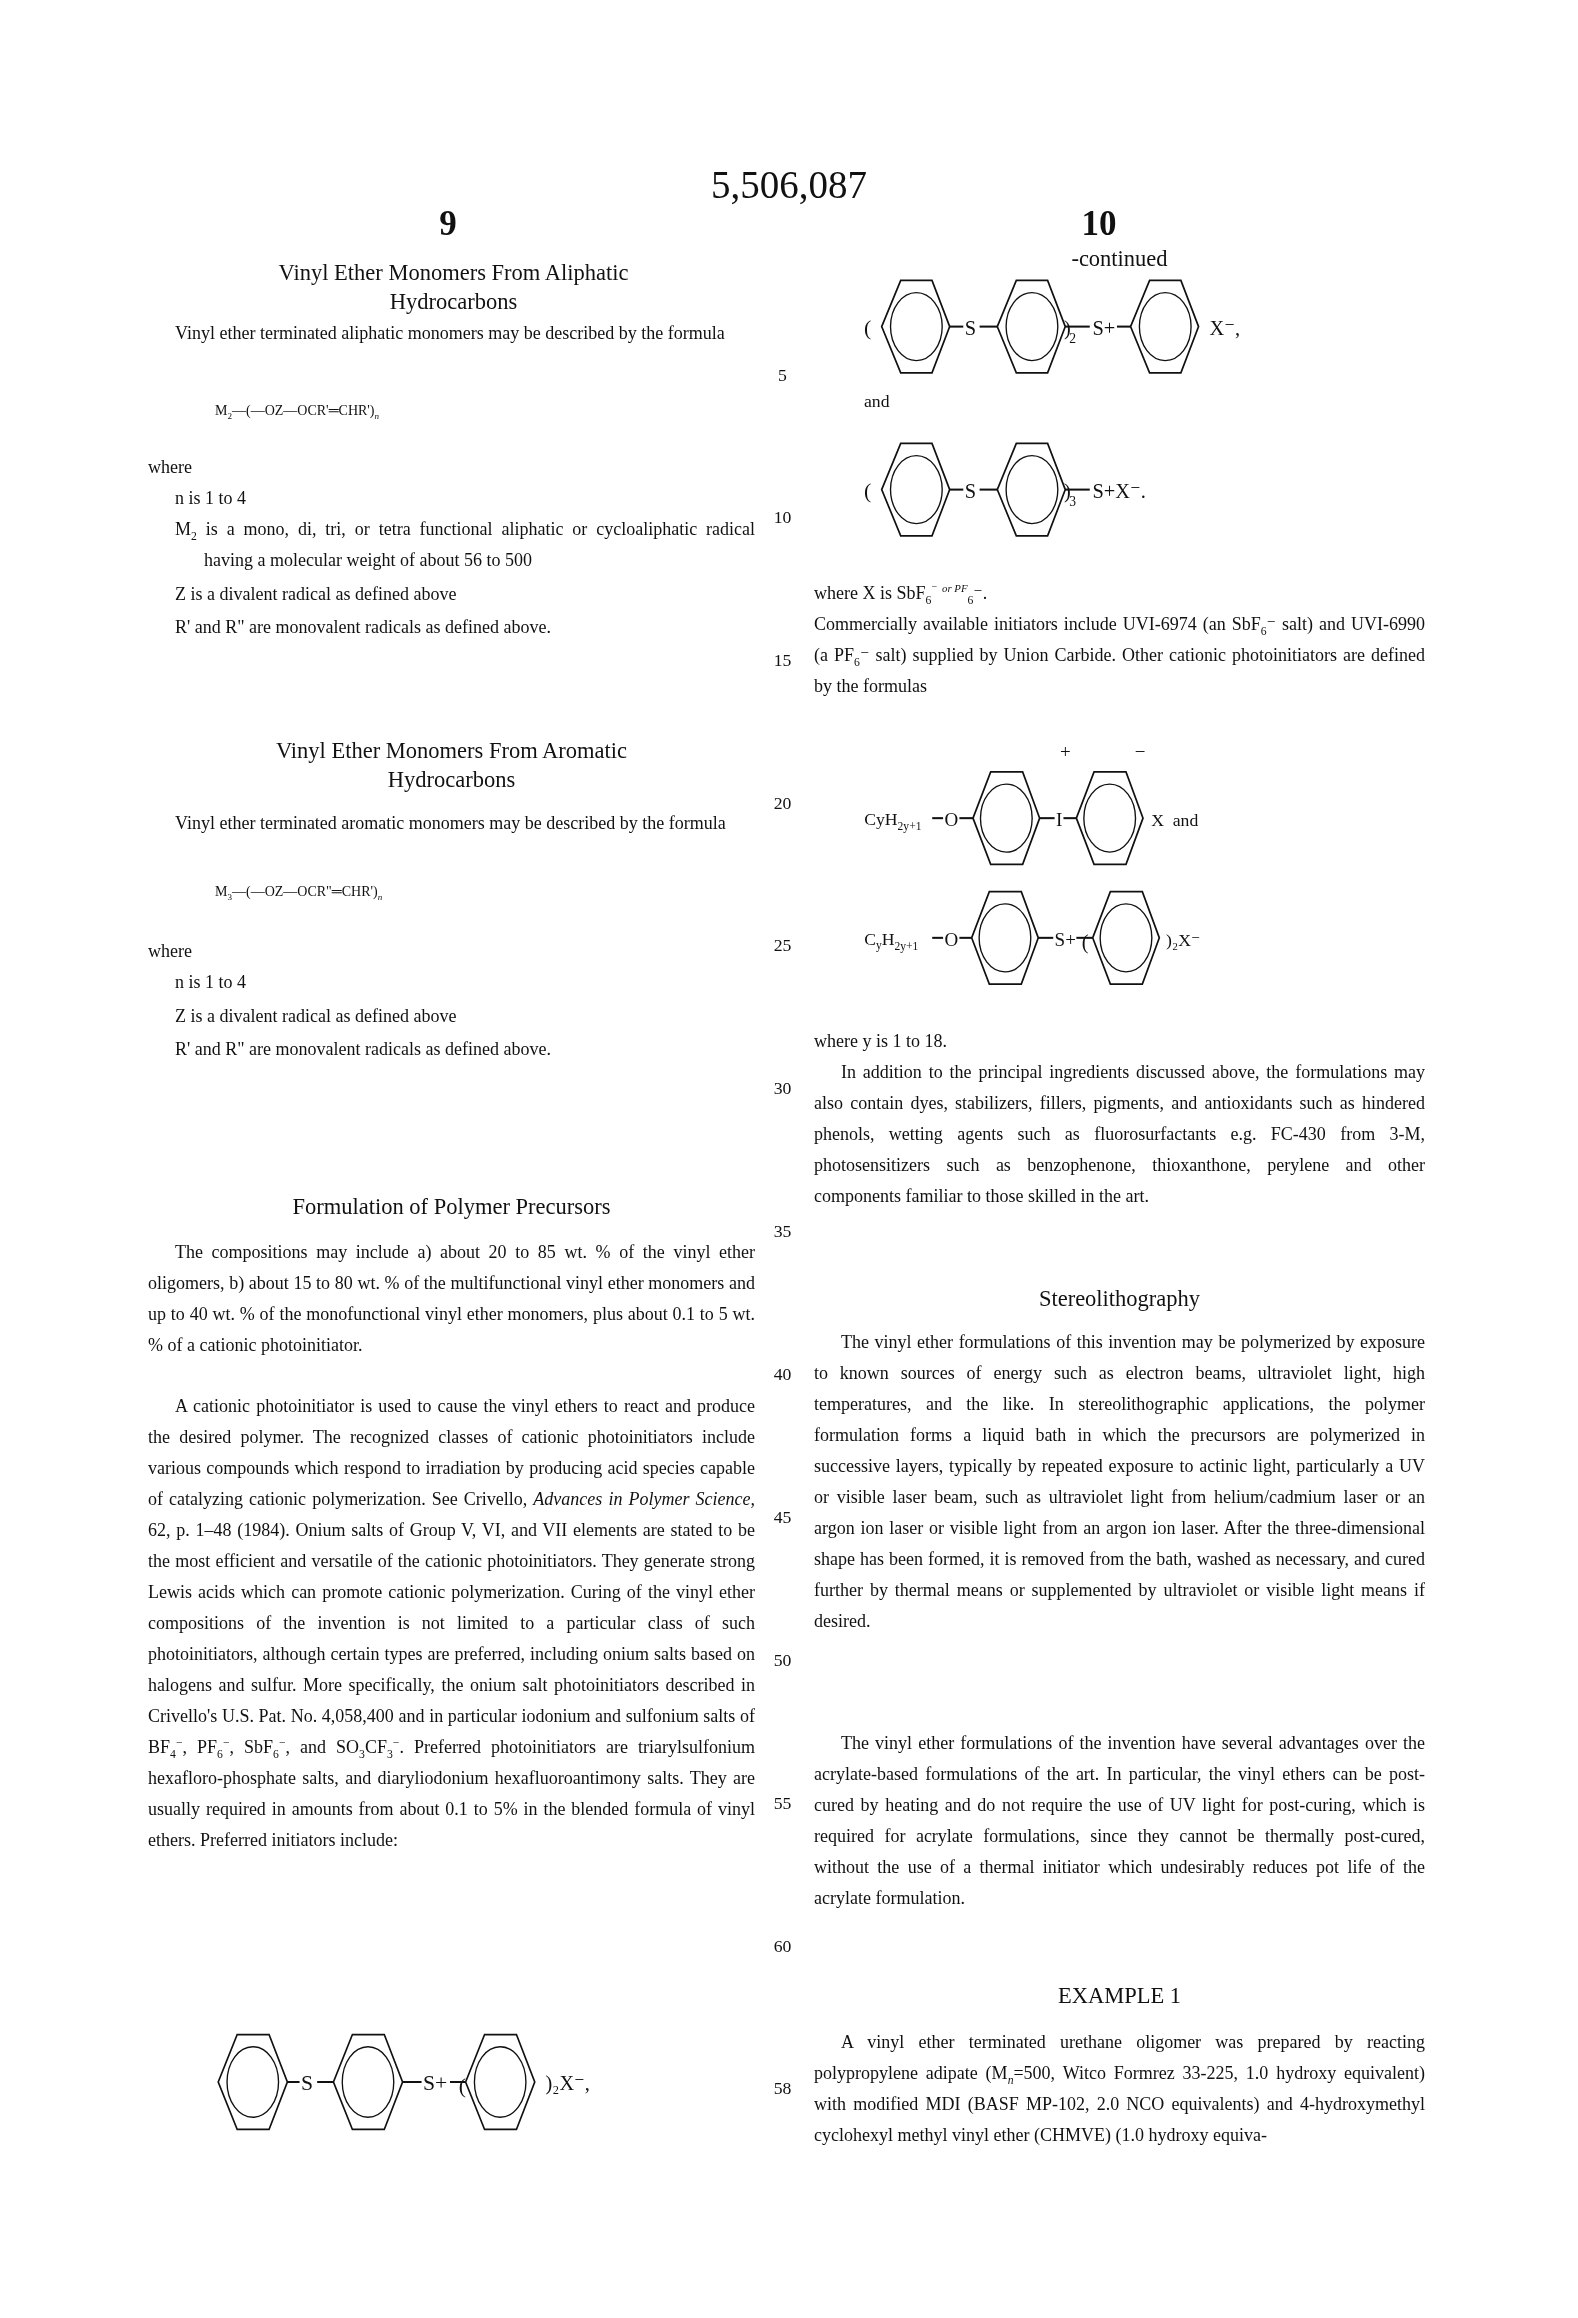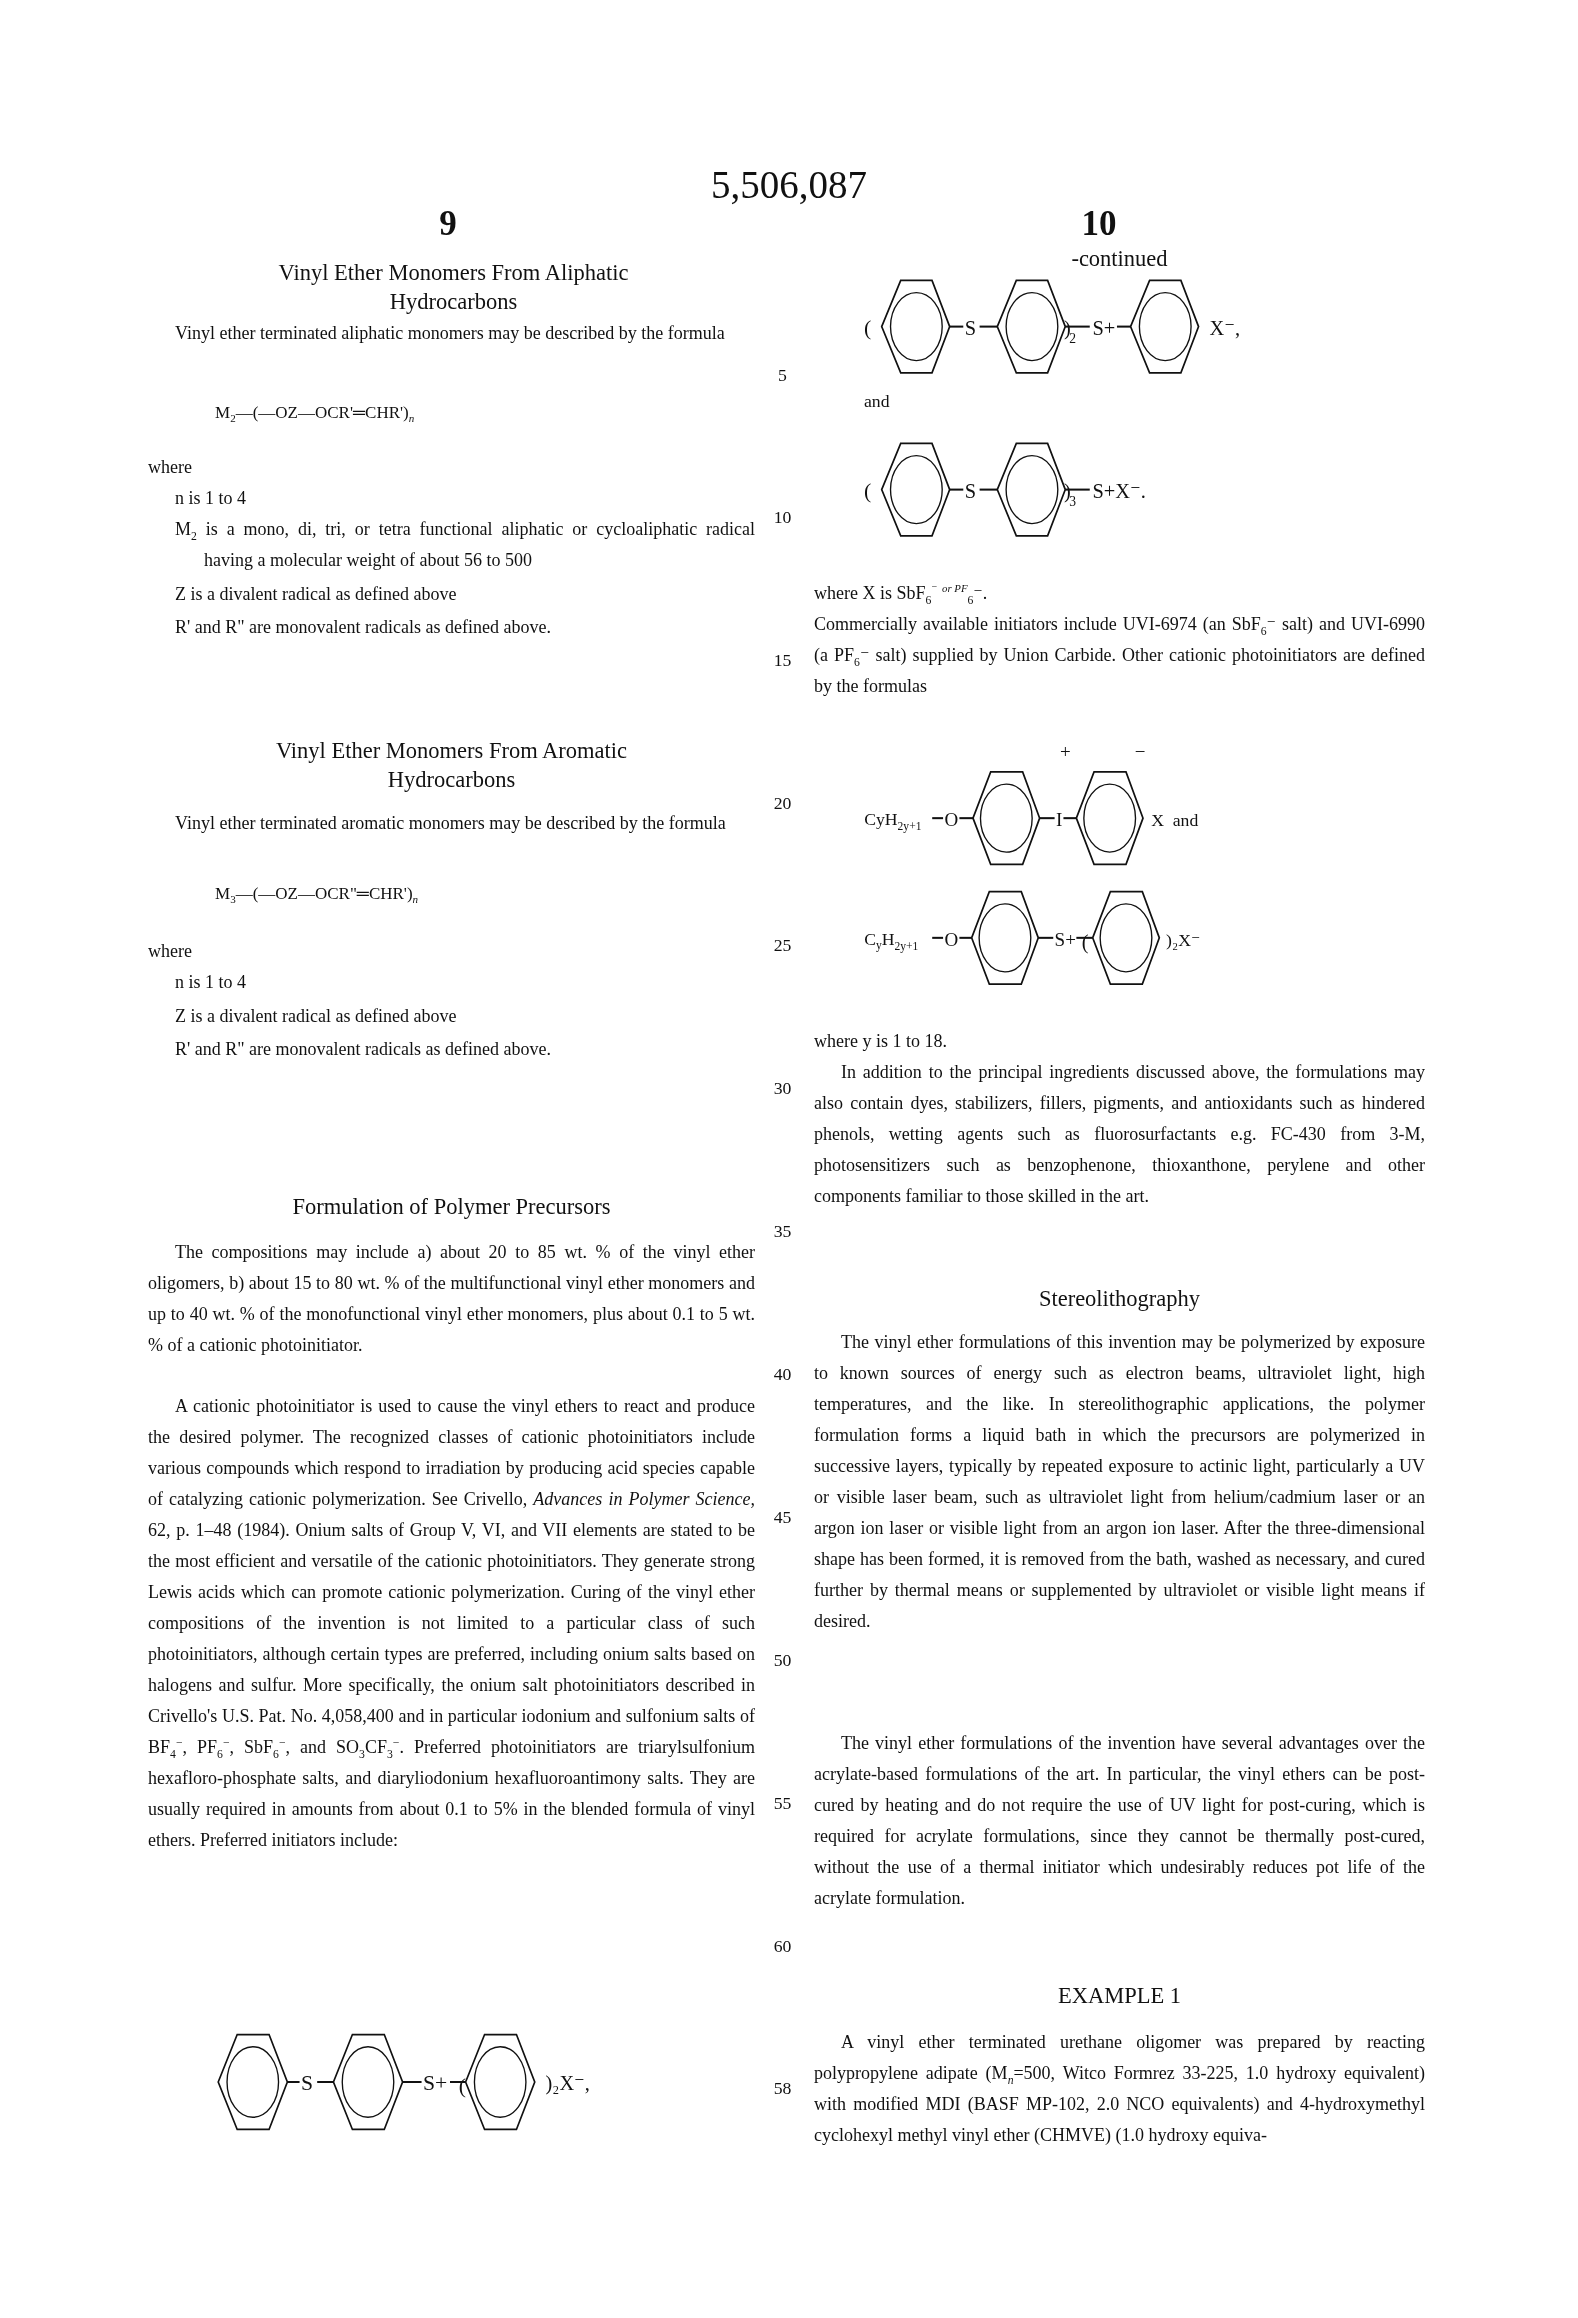--- a/index.html
+++ b/index.html
@@ -12,21 +12,21 @@
   .patent-no { left: 0; width: 1578px; top: 162px; text-align: center; font-size: 39px; }
   .colnum { font-size: 35px; font-weight: bold; text-align: center; }
   .col { position: absolute; font-size: 18px; line-height: 31px; }
   .col-left { left: 148px; width: 607px; }
   .col-right { left: 814px; width: 611px; }
   .heading { text-align: center; font-size: 22.5px; line-height: 29px; }
   .para { text-align: justify; text-indent: 27px; margin: 0; }
   .para.noind { text-indent: 0; }
   .hang { padding-left: 56px; text-indent: -29px; margin: 0; }
   .item { padding-left: 27px; margin: 0; }
-  .formula { font-size: 17px; padding-left: 67px; }
+  .formula { font-size: 14px; padding-left: 67px; }
   .lineno { position: absolute; font-size: 17.7px; width: 41px; text-align: center; left: 762px; }
   sub, sup { font-size: 0.65em; line-height: 0; }
   .small-italic { font-style: italic; font-size: 0.6em; vertical-align: super; }
   svg text { font-family: "Liberation Serif", "DejaVu Serif", serif; fill: #111; }
   .chem { position: absolute; }
 </style>
 </head>
 <body>
 
 <div class="abs patent-no">5,506,087</div>

